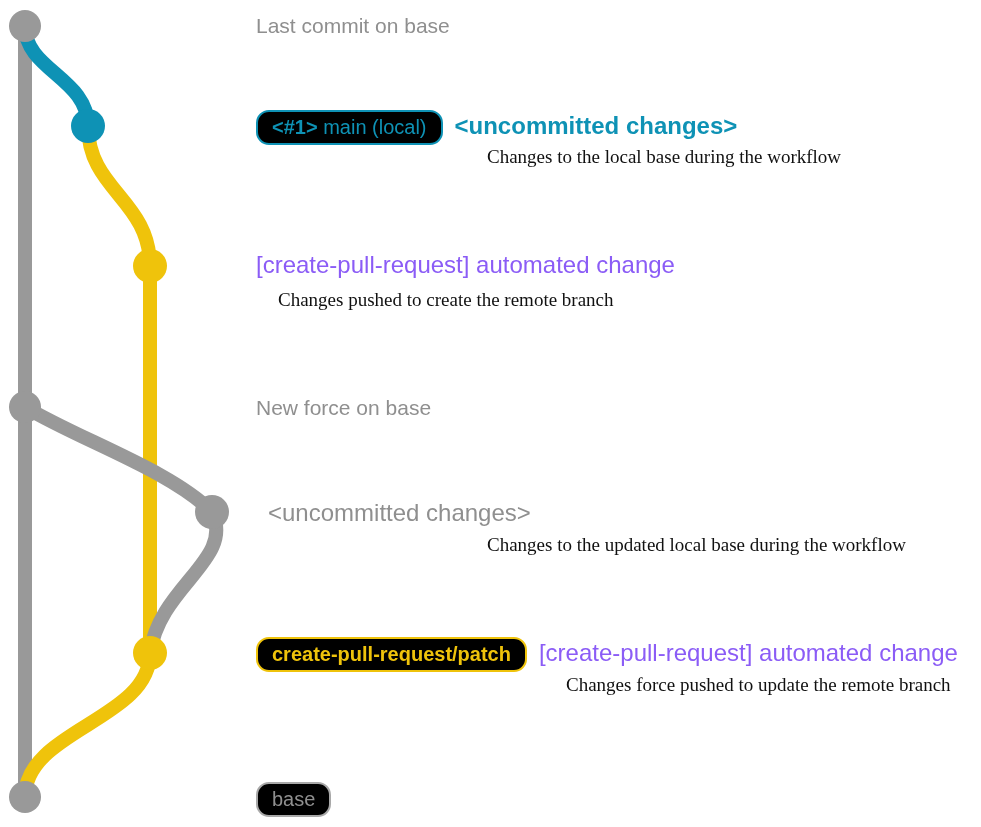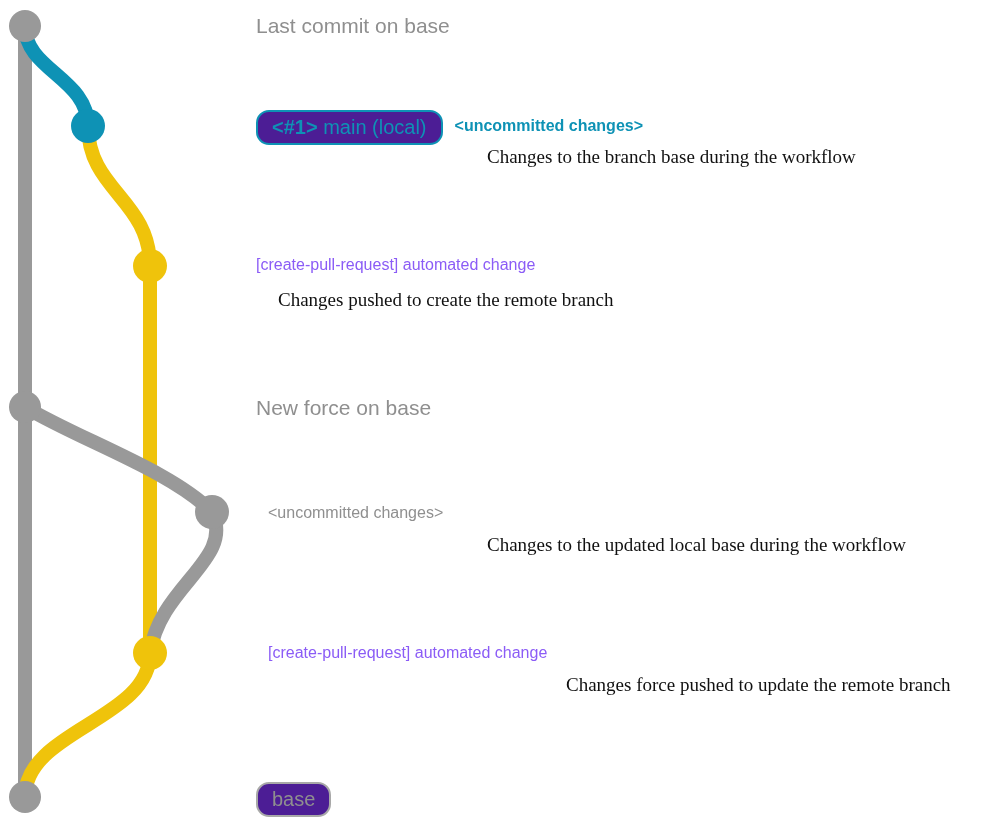--- a/index.html
+++ b/index.html
@@ -34,32 +34,32 @@
   
   .badge {
     display: inline-block;
     border: 2px solid #999999;
     border-radius: 13px;
     padding: 4px 14px 5px 14px;
     font-size: 20px;
     line-height: 22px;
     color: #999999;
     white-space: nowrap;
-    background: #4c1d95;
+    background: #000000;
     box-sizing: border-box;
   }
   .badge.teal   { border-color: #0e92b5; color: #0e92b5; }
   .badge.yellow { border-color: #efc30b; color: #efc30b; }
   .badge.gray   { border-color: #a8a8a8; color: #8f8f8f; }
   .badge .b { font-weight: bold; }
   .badge.bold-all { font-weight: bold; }
 
   
   .headline {
-    font-size: 16px;
+    font-size: 24px;
     line-height: 24px;
     white-space: nowrap;
     font-family: "Liberation Sans", sans-serif;
   }
   .headline.teal   { color: #0e92b5; font-weight: bold; }
   .headline.yellow { color: #8b5cf6; font-weight: normal; }
   .headline.gray   { color: #8f8f8f; font-weight: normal; }
 
   .plain-title {
     font-size: 21px;
@@ -109,38 +109,41 @@
   <span class="plain-title">Last commit on base</span>
 </div>
 
 <div class="row" style="left:256px; top:110px;">
   <span class="badge teal">
     <span class="b">&lt;#1&gt;</span><span> main (local)</span>
   </span>
   <span class="badge-gap"></span>
   <span class="headline teal" style="padding-top:4px;">&lt;uncommitted changes&gt;</span>
 </div>
-<div class="subtext" style="left:487px; top:146px;">Changes to the branch base during the workflow</div>
+<div class="subtext" style="left:487px; top:146px;">Changes to the local base during the workflow</div>
 
 <div class="row" style="left:256px; top:253px;">
   <span class="headline yellow">[create-pull-request] automated change</span>
 </div>
 <div class="subtext" style="left:278px; top:289px;">Changes pushed to create the remote branch</div>
 
 <div class="row" style="left:256px; top:396px;">
   <span class="plain-title">New force on base</span>
 </div>
 
 <div class="row" style="left:256px; top:497px;">
   <span class="badge-gap"></span>
   <span class="headline gray" style="padding-top:4px;">&lt;uncommitted changes&gt;</span>
 </div>
 <div class="subtext" style="left:487px; top:534px;">Changes to the updated local base during the workflow</div>
 
 <div class="row" style="left:256px; top:637px;">
+  <span class="badge yellow bold-all">
+    <span>create-pull-request/patch</span>
+  </span>
   <span class="badge-gap"></span>
   <span class="headline yellow" style="padding-top:4px;">[create-pull-request] automated change</span>
 </div>
 <div class="subtext" style="left:566px; top:674px;">Changes force pushed to update the remote branch</div>
 
 <div class="row" style="left:256px; top:782px;">
   <span class="badge gray">
     <span>base</span>
   </span>
   <span class="badge-gap"></span>

